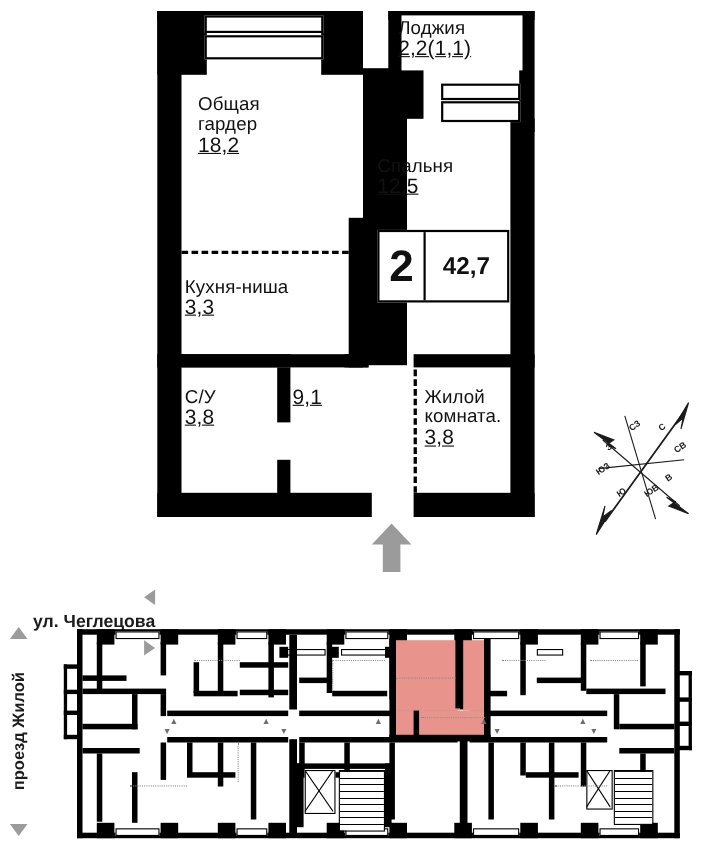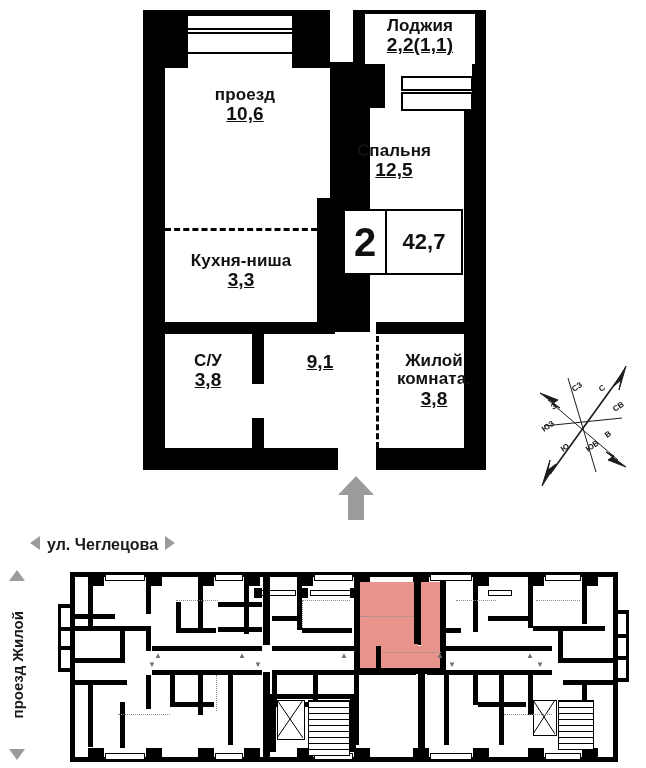--- a/index.html
+++ b/index.html
@@ -5,21 +5,21 @@
   html,body{margin:0;padding:0;background:#ffffff;}
   body{width:646px;height:768px;position:relative;overflow:hidden;
        font-family:"Liberation Sans","DejaVu Sans",sans-serif;color:#111;}
   .stage{position:absolute;left:0;top:0;width:646px;height:768px;}
 
   
   .wall{position:absolute;background:#000;}
   .win{position:absolute;background:#fff;border:2px solid #000;box-sizing:border-box;}
   .dash-h{position:absolute;border-top:3px dashed #000;}
   .dash-v{position:absolute;border-left:3px dashed #000;}
-  .lbl{position:absolute;text-align:center;font-weight:bold;line-height:1.08;
+  .lbl{position:absolute;text-align:left;font-weight:normal;line-height:1.08;
        letter-spacing:.1px;white-space:nowrap;}
   .lbl .name{display:block;font-size:17px;}
   .lbl .area{display:block;font-size:19px;text-decoration:underline;
              text-underline-offset:1px;}
   .thinbox{position:absolute;background:#fff;border:3px solid #000;box-sizing:border-box;}
 
   
   #badge{position:absolute;left:343px;top:209px;width:120px;height:66px;
          border:2px solid #000;background:#fff;display:flex;box-sizing:border-box;}
   #badge .cnt{width:42px;display:flex;align-items:center;justify-content:center;
@@ -30,21 +30,21 @@
   #badge .areas div.top{border-bottom:2px solid #000;}
 
   
   .enter-arrow{position:absolute;width:36px;height:44px;}
   .enter-arrow svg{display:block;}
 
   
   #compass{position:absolute;left:522px;top:352px;width:122px;height:146px;}
 
   
-  #street-top{position:absolute;left:30px;top:536px;display:flex;align-items:flex-start;gap:7px;}
+  #street-top{position:absolute;left:30px;top:536px;display:flex;align-items:flex-end;gap:7px;flex-direction:column;}
   #street-top .txt{font-size:16px;font-weight:bold;color:#1b1b1b;}
   .tri{width:0;height:0;}
   .tri-l{border-top:7px solid transparent;border-bottom:7px solid transparent;border-right:10px solid #9b9b9b;}
   .tri-r{border-top:7px solid transparent;border-bottom:7px solid transparent;border-left:10px solid #9b9b9b;}
   .tri-u{border-left:8px solid transparent;border-right:8px solid transparent;border-bottom:11px solid #9b9b9b;}
   .tri-d{border-left:8px solid transparent;border-right:8px solid transparent;border-top:11px solid #9b9b9b;}
   #street-left{position:absolute;left:2px;top:570px;width:30px;height:190px;
                display:flex;flex-direction:column;align-items:center;justify-content:space-between;}
   #street-left .txt{font-size:15px;font-weight:bold;color:#1b1b1b;
                     writing-mode:vertical-rl;transform:rotate(180deg);}
@@ -102,30 +102,31 @@
     <div class="dash-v" style="left:376px;top:336px;height:112px;"></div>
 
     <div id="badge">
       <div class="cnt">2</div>
       <div class="areas">
         <div>42,7</div>
       </div>
     </div>
 
     <div class="lbl" style="left:180px;top:86px;width:130px;">
-      <span class="name">проезд</span>
-      <span class="area">10,6</span>
+      <span class="name">Общая</span>
+      <span class="name">гардер</span>
+      <span class="area">18,2</span>
     </div>
 
     <div class="lbl" style="left:362px;top:17px;width:116px;">
       <span class="name">Лоджия</span>
       <span class="area">2,2(1,1)</span>
     </div>
 
-    <div class="lbl" style="left:333px;top:142px;width:122px;">
+    <div class="lbl" style="left:343px;top:142px;width:122px;">
       <span class="name">Спальня</span>
       <span class="area">12,5</span>
     </div>
 
     <div class="lbl" style="left:168px;top:252px;width:146px;">
       <span class="name">Кухня-ниша</span>
       <span class="area">3,3</span>
     </div>
 
     <div class="lbl" style="left:168px;top:352px;width:80px;">

